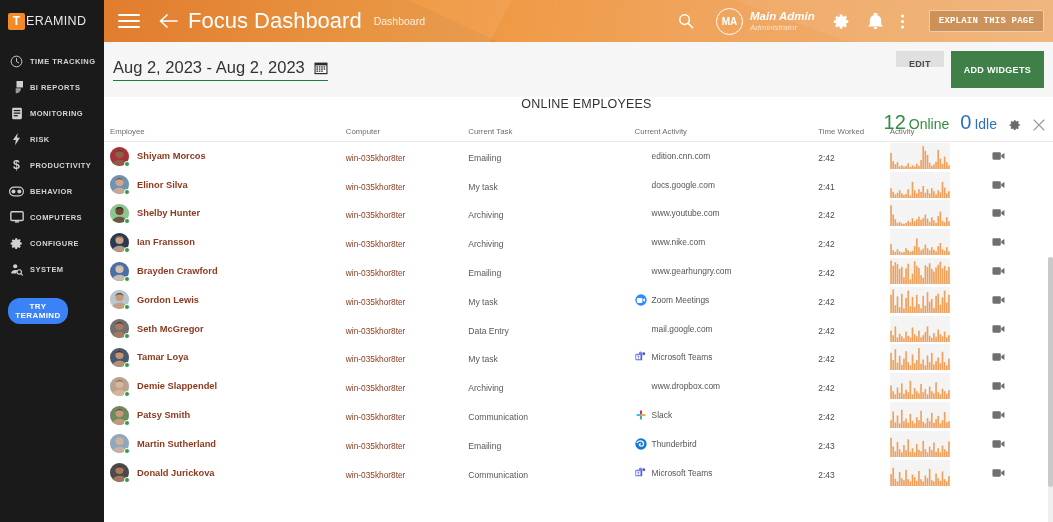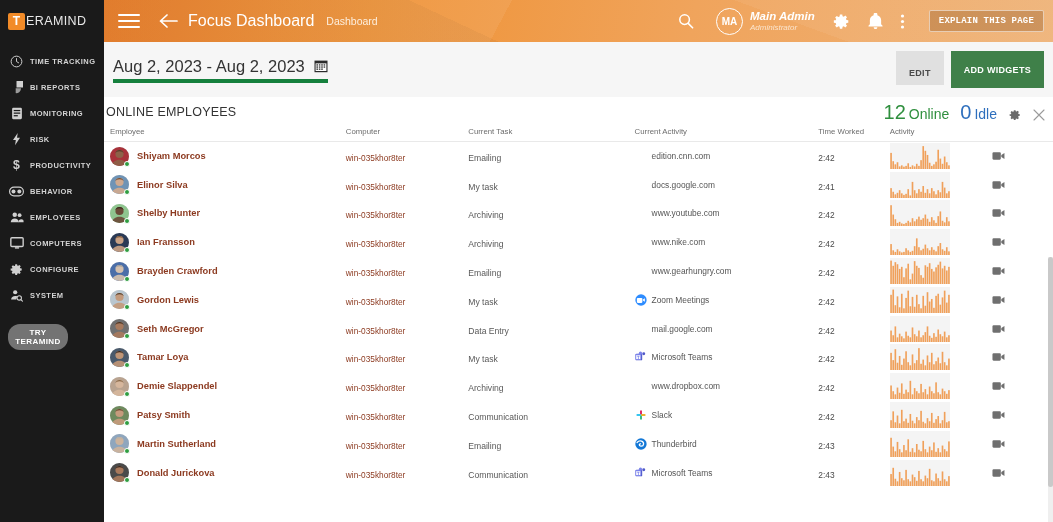--- a/index.html
+++ b/index.html
@@ -43,21 +43,21 @@
     margin-right: 6px;
   }
   .nav-ico svg { display: block; }
   .nav-label {
     color: #d4d4d4; font-size: 7.5px; font-weight: bold; letter-spacing: .45px;
     white-space: nowrap;
   }
   .nav-item.active .nav-label { color: #fff; }
   .try-btn {
     margin: 16px 0 0 8px; width: 60px; height: 26px;
-    background: #737373; color: #fff; border: none; border-radius: 12px;
+    background: #3b82f6; color: #fff; border: none; border-radius: 12px;
     font-size: 8px; font-weight: bold; letter-spacing: .4px; cursor: pointer;
     font-family: "Liberation Sans", sans-serif;
   }
 
   
   .main { flex: 1; position: relative; height: 522px; background: #f1f1f1; }
 
   .topbar {
     height: 42px; position: relative;
     background: linear-gradient(100deg,#e8771e 0%, #ef9235 28%, #f0a45c 62%, #eeb277 100%);
@@ -69,21 +69,21 @@
       linear-gradient(118deg, rgba(255,255,255,.07) 0 42%, transparent 42%),
       linear-gradient(200deg, rgba(255,255,255,.06) 0 30%, transparent 30%),
       linear-gradient(25deg, rgba(0,0,0,.04) 0 38%, transparent 38%);
     pointer-events: none;
   }
   .tb-ico { position: relative; z-index: 2; cursor: pointer; display:flex; align-items:center; justify-content:center;}
   .hamb { width: 22px; height: 14px; margin-left: 14px; flex-direction: column; justify-content: space-between; }
   .hamb i { display:block; width: 22px; height: 2px; background: #fff; border-radius:1px;}
   .backarrow { margin-left: 18px; }
   .page-title {
-    position: relative; z-index: 2; color:#fff; font-size: 16px; margin-left: 10px;
+    position: relative; z-index: 2; color:#fff; font-size: 22px; margin-left: 10px;
     font-weight: 400; white-space: nowrap;
   }
   .crumb {
     position: relative; z-index: 2; color:#fdeedd; font-size: 10.5px; margin-left: 12px;
     white-space: nowrap;
   }
   .tb-right { position: relative; z-index: 2; margin-left: auto; display:flex; align-items:center; padding-right: 9px; }
   .avatar-circ {
     width: 27px; height: 27px; border: 1.6px solid #fff; border-radius: 50%;
     color:#fff; font-size: 10px; font-weight: bold; display:flex;
@@ -96,39 +96,39 @@
     background: rgba(120,62,10,.28); border: 1px solid rgba(255,255,255,.55);
     color:#fff; font-size: 9px; font-weight: bold; letter-spacing:.2px; border-radius: 2px;
     cursor: pointer; font-family:Liberation Mono, monospace;
     display:flex; align-items:center;
   }
 
   
   .subbar { height: 55px; background:#f6f6f6; position: relative; display:flex; align-items:center; }
   .daterange {
     margin-left: 9px; font-size: 16.5px; color:#333;
-    border-bottom: 4px solid #15803d; padding-bottom: 3px; cursor: pointer;
+    border-bottom: 1px solid #15803d; padding-bottom: 3px; cursor: pointer;
     display:flex; align-items:center;
   }
   .cal-ico { margin-left: 9px; display:flex; }
   .subbar-actions { margin-left:auto; display:flex; padding-right: 9px; }
   .btn-edit {
-    height: 16px; padding: 17px 13px; background: #e0e0e0; border: none; color:#4a4a4a;
+    height: 16px; padding: 8px 13px; background: #e0e0e0; border: none; color:#4a4a4a;
     font-size: 9px; font-weight: bold; letter-spacing:.3px; cursor:pointer;
     font-family:"Liberation Sans", sans-serif;
   }
   .btn-add {
     height: 37px; padding: 0 13px; background: #3f8049; border: none; color:#fff;
     font-size: 9px; font-weight: bold; letter-spacing:.3px; cursor:pointer; margin-left: 7px;
     font-family:"Liberation Sans", sans-serif;
   }
 
   
   .widget { position: relative; background:#fff; height: 425px; }
-  .widget-head { position: relative; height: 30px; display:flex; align-items:center; padding: 0 0 0 2px; }
+  .widget-head { position: relative; height: 30px; display:flex; align-items:center; padding: 0 0 0 16px; flex-direction: column; }
   .widget-title { font-size: 12.5px; color:#333; letter-spacing:.2px; }
   .widget-meta { margin-left:auto; display:flex; align-items: baseline; padding-right: 8px; }
   .cnt-num { font-size: 20px; font-weight: 500; }
   .cnt-lbl { font-size: 14px; margin-left: 3px; }
   .wh-ico { margin-left: 12px; cursor:pointer; position:relative; top:2px;}
 
   table.emp { width: 100%; border-collapse: collapse; table-layout: fixed; }
   table.emp th {
     font-size: 7.8px; color:#6d6d6d; font-weight: normal; text-align:left;
     padding: 0 0 5px 0; border-bottom: 1px solid #e9e9e9;
@@ -230,31 +230,20 @@
         </div>
         <div class="nav-item">
           <span class="nav-ico">
             <svg width="15" height="11" viewBox="0 0 18 12">
               <rect x="0.7" y="0.7" width="16.6" height="10.6" rx="5.3" fill="none" stroke="#d0d0d0" stroke-width="1.4"></rect>
               <circle cx="5.4" cy="6" r="2.4" fill="#d0d0d0"></circle>
               <circle cx="12.4" cy="6" r="2.4" fill="#d0d0d0"></circle>
             </svg>
           </span>
           <span class="nav-label">BEHAVIOR</span>
-        </div>
-        <div class="nav-item">
-          <span class="nav-ico">
-            <svg width="14" height="13" viewBox="0 0 16 15">
-              <circle cx="5.4" cy="4.2" r="2.6" fill="#d0d0d0"></circle>
-              <circle cx="11" cy="4.8" r="2.2" fill="#d0d0d0"></circle>
-              <path d="M0.8 13c0-2.8 2-4.4 4.6-4.4S10 10.2 10 13z" fill="#d0d0d0"></path>
-              <path d="M9.6 13c0-2.2 1.4-3.6 3.4-3.6 1.6 0 2.6 1 2.6 2.4V13z" fill="#d0d0d0"></path>
-            </svg>
-          </span>
-          <span class="nav-label">EMPLOYEES</span>
         </div>
         <div class="nav-item">
           <span class="nav-ico">
             <svg width="14" height="13" viewBox="0 0 16 15">
               <rect x="0.9" y="0.9" width="14.2" height="10" rx="1.2" fill="none" stroke="#d0d0d0" stroke-width="1.6"></rect>
               <rect x="5.6" y="11.8" width="4.8" height="1.6" fill="#d0d0d0"></rect>
             </svg>
           </span>
           <span class="nav-label">COMPUTERS</span>
         </div>

